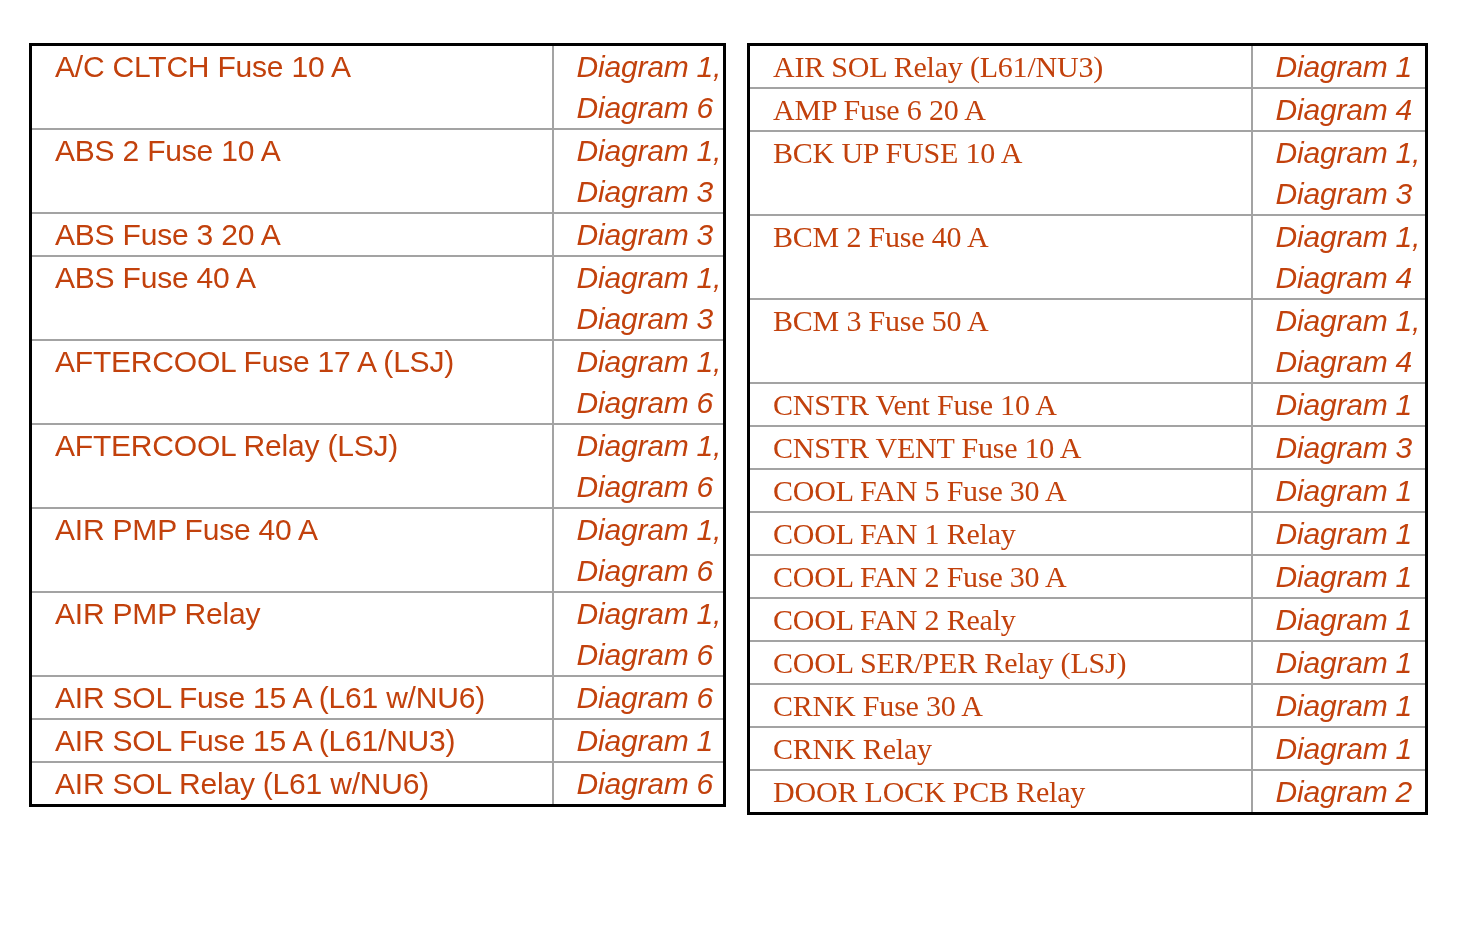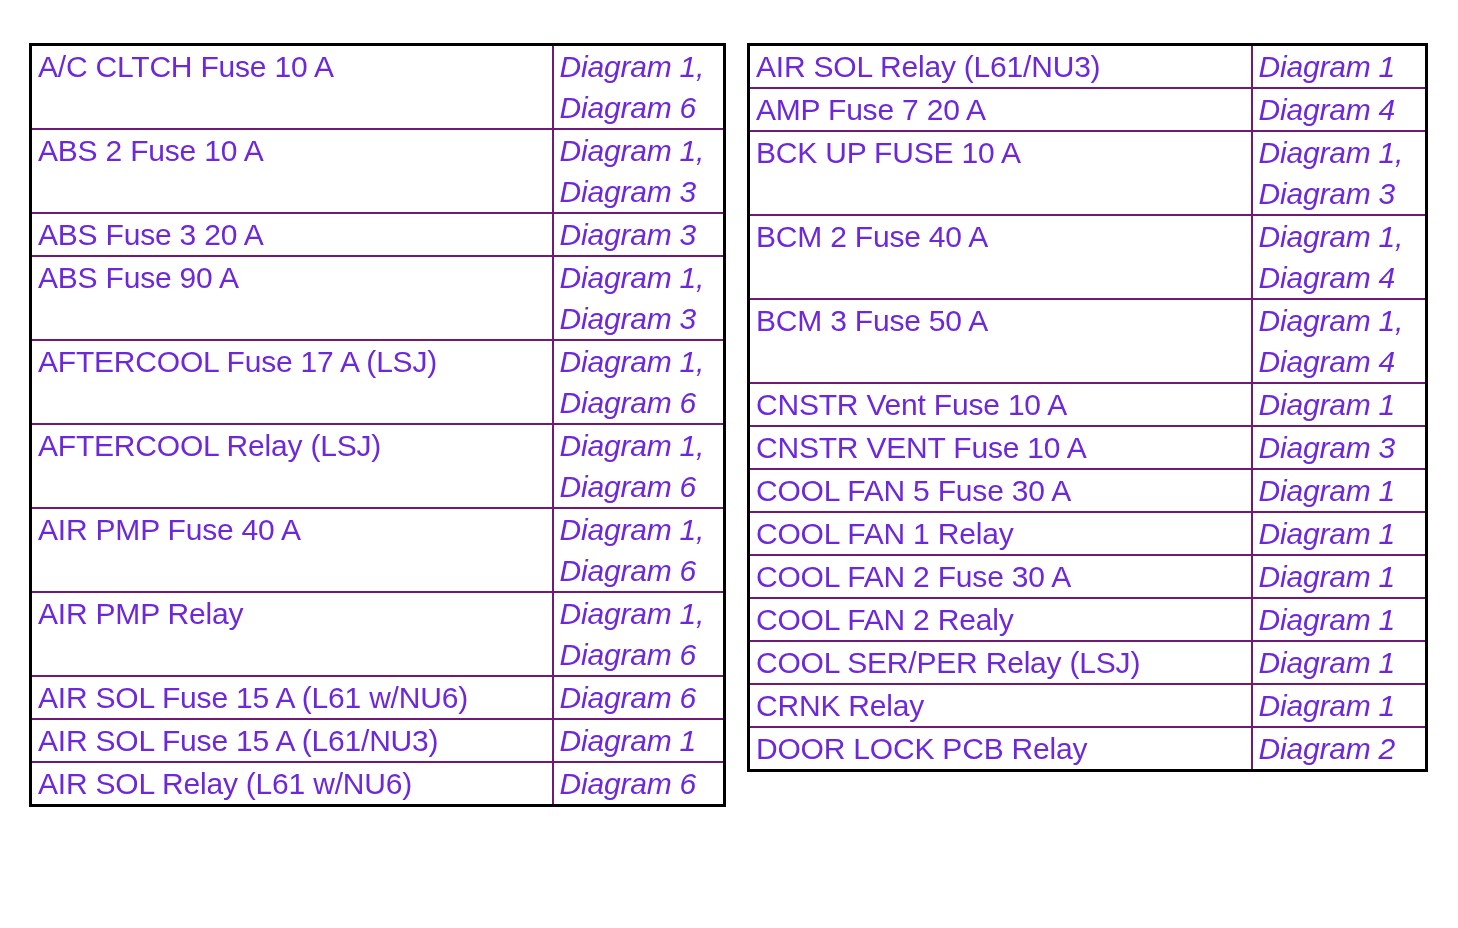--- a/index.html
+++ b/index.html
@@ -28,36 +28,36 @@
     border-collapse: collapse;
     table-layout: fixed;
     border: 3px solid #000000;
     background: #ffffff;
   }
 
   #table-left  { left: 29px;  top: 43px; width: 697px; }
   #table-right { left: 747px; top: 43px; width: 681px; }
 
   .fuse-table td {
-    border: 2px solid #701a75;
-    padding: 0 0 0 6px;
+    border: 2px solid #a3a3a3;
+    padding: 0 0 0 23px;
     vertical-align: top;
     font-size: 30px;
     line-height: 41px;
     font-family: "Liberation Sans", sans-serif;
     font-weight: 400;
-    color: #6d28d9;
+    color: #c2410c;
     white-space: nowrap;
     letter-spacing: -0.2px;
   }
 
   
   #table-left  td.col-name { width: 522px; }
   #table-left  td.col-diag { width: 172px; }
-  #table-right td.col-name { width: 503px; }
+  #table-right td.col-name { width: 503px; font-family: Liberation Serif, serif; }
   #table-right td.col-diag { width: 175px; }
 
   
   .fuse-table tr.h1 td { height: 41px; }
   .fuse-table tr.h2 td { height: 82px; }
 
   .cell-text { display: block; }
   .cell-text .ln { display: block; font-style: italic; }
 </style>
 </head>
@@ -94,21 +94,21 @@
             <span class="cell-text">ABS Fuse 3 20 A</span>
           </td>
           <td class="col-diag">
             <span class="cell-text">
               <span class="ln">Diagram 3</span>
             </span>
           </td>
         </tr>
         <tr class="h2">
           <td class="col-name">
-            <span class="cell-text">ABS Fuse 90 A</span>
+            <span class="cell-text">ABS Fuse 40 A</span>
           </td>
           <td class="col-diag">
             <span class="cell-text">
               <span class="ln">Diagram 1,</span>
               <span class="ln">Diagram 3</span>
             </span>
           </td>
         </tr>
         <tr class="h2">
           <td class="col-name">
@@ -194,21 +194,21 @@
             <span class="cell-text">AIR SOL Relay (L61/NU3)</span>
           </td>
           <td class="col-diag">
             <span class="cell-text">
               <span class="ln">Diagram 1</span>
             </span>
           </td>
         </tr>
         <tr class="h1">
           <td class="col-name">
-            <span class="cell-text">AMP Fuse 7 20 A</span>
+            <span class="cell-text">AMP Fuse 6 20 A</span>
           </td>
           <td class="col-diag">
             <span class="cell-text">
               <span class="ln">Diagram 4</span>
             </span>
           </td>
         </tr>
         <tr class="h2">
           <td class="col-name">
             <span class="cell-text">BCK UP FUSE 10 A</span>
@@ -298,20 +298,30 @@
           </td>
           <td class="col-diag">
             <span class="cell-text">
               <span class="ln">Diagram 1</span>
             </span>
           </td>
         </tr>
         <tr class="h1">
           <td class="col-name">
             <span class="cell-text">COOL SER/PER Relay (LSJ)</span>
+          </td>
+          <td class="col-diag">
+            <span class="cell-text">
+              <span class="ln">Diagram 1</span>
+            </span>
+          </td>
+        </tr>
+        <tr class="h1">
+          <td class="col-name">
+            <span class="cell-text">CRNK Fuse 30 A</span>
           </td>
           <td class="col-diag">
             <span class="cell-text">
               <span class="ln">Diagram 1</span>
             </span>
           </td>
         </tr>
         <tr class="h1">
           <td class="col-name">
             <span class="cell-text">CRNK Relay</span>

